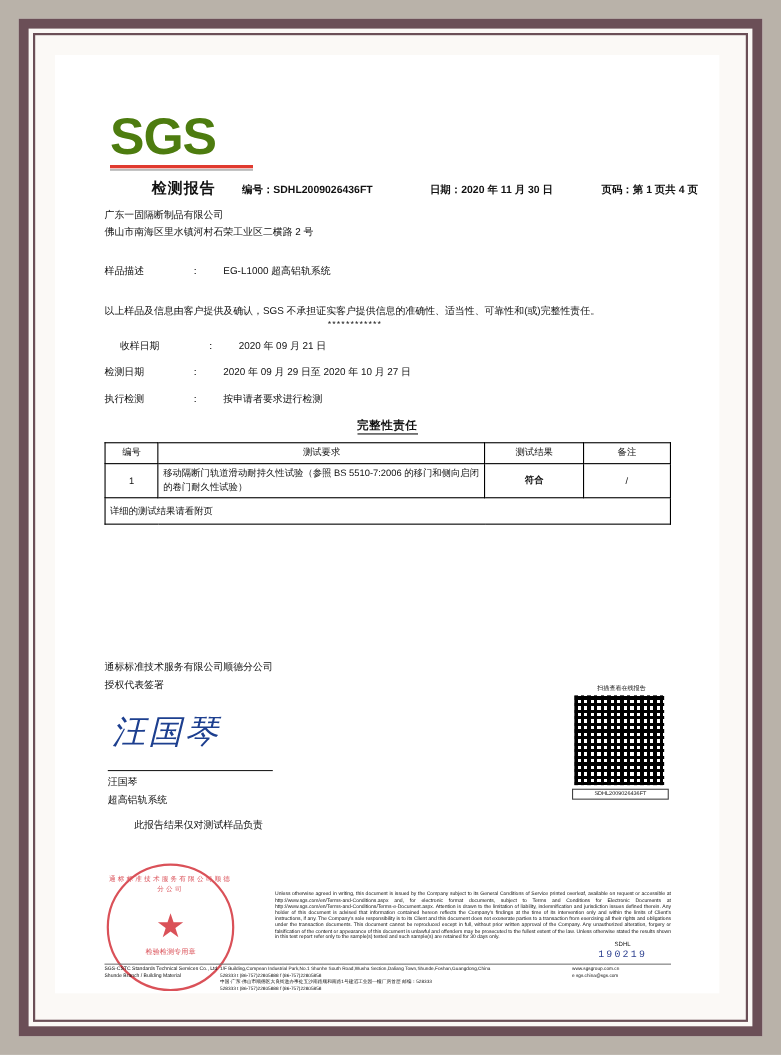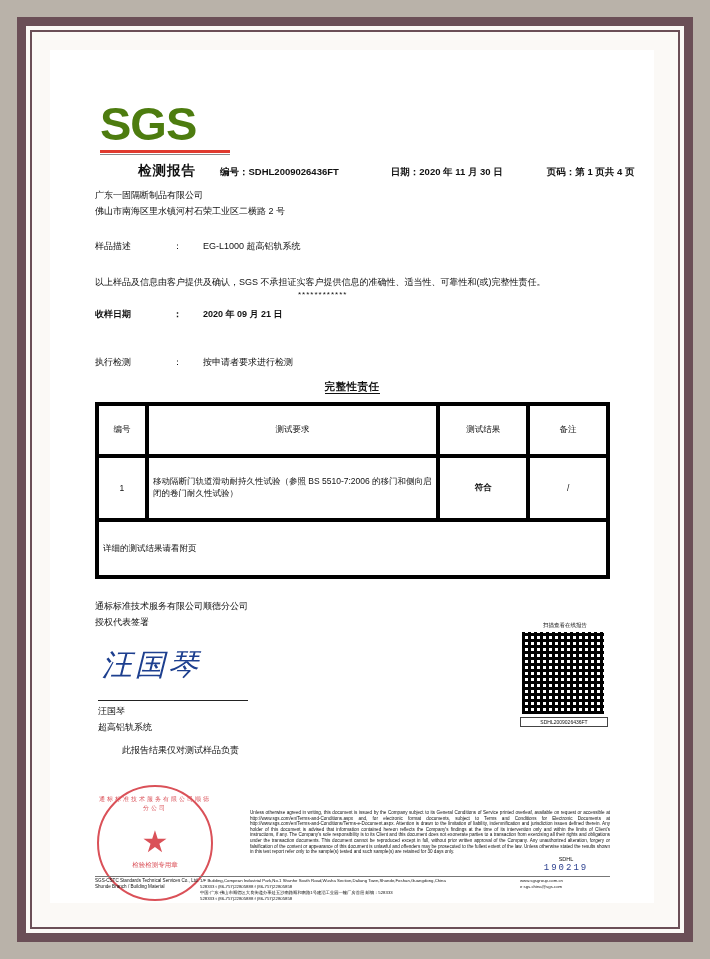--- a/index.html
+++ b/index.html
@@ -92,22 +92,22 @@
     letter-spacing:0.5px;
   }
   .sec-title span{border-bottom:1px solid #111;padding-bottom:1px;}
   table.res{
     position:absolute;left:45px;top:352px;
     width:515px;
     border-collapse:collapse;
     font-size:8.5px;color:#111;
   }
   table.res th, table.res td{
-    border:4px solid #000000;
-    padding:18px 4px;
+    border:1px solid #000000;
+    padding:3px 4px;
     vertical-align:middle;
   }
   table.res th{font-weight:normal;text-align:center;}
   .col-no{width:38px;text-align:center;}
   .col-req{width:280px;}
   .col-res{width:78px;text-align:center;font-weight:bold;}
   .col-rem{width:68px;text-align:center;}
   .detail-row td{height:17px;}
   .signer{
     position:absolute;left:45px;top:548px;
@@ -237,22 +237,25 @@
       <div>佛山市南海区里水镇河村石荣工业区二横路 2 号</div>
     </div>
 
     <div class="field" style="left:45px;top:190px;">
       <span class="lab">样品描述</span><span class="sep">：</span><span>EG-L1000 超高铝轨系统</span>
     </div>
 
     <div class="disclaimer">以上样品及信息由客户提供及确认，SGS 不承担证实客户提供信息的准确性、适当性、可靠性和(或)完整性责任。</div>
     <div class="stars">************</div>
 
-    <div class="field" style="left:45px;top:258px;font-weight:bold;">
+    <div class="field" style="left:59px;top:258px;">
       <span class="lab">收样日期</span><span class="sep">：</span><span>2020 年 09 月 21 日</span>
+    </div>
+    <div class="field" style="left:45px;top:282px;">
+      <span class="lab">检测日期</span><span class="sep">：</span><span>2020 年 09 月 29 日至 2020 年 10 月 27 日</span>
     </div>
     <div class="field" style="left:45px;top:306px;">
       <span class="lab">执行检测</span><span class="sep">：</span><span>按申请者要求进行检测</span>
     </div>
 
     <div class="sec-title"><span>完整性责任</span></div>
 
     <table class="res">
       <thead>
         <tr>

